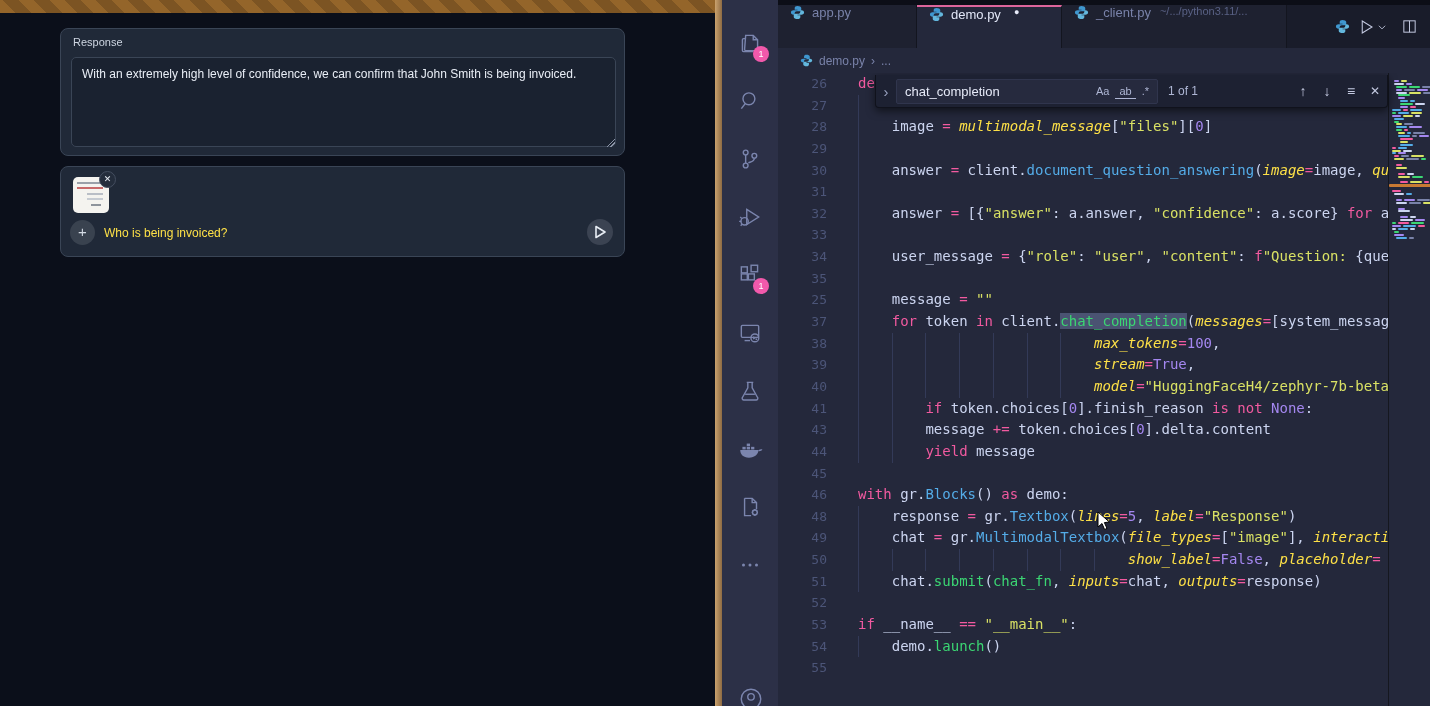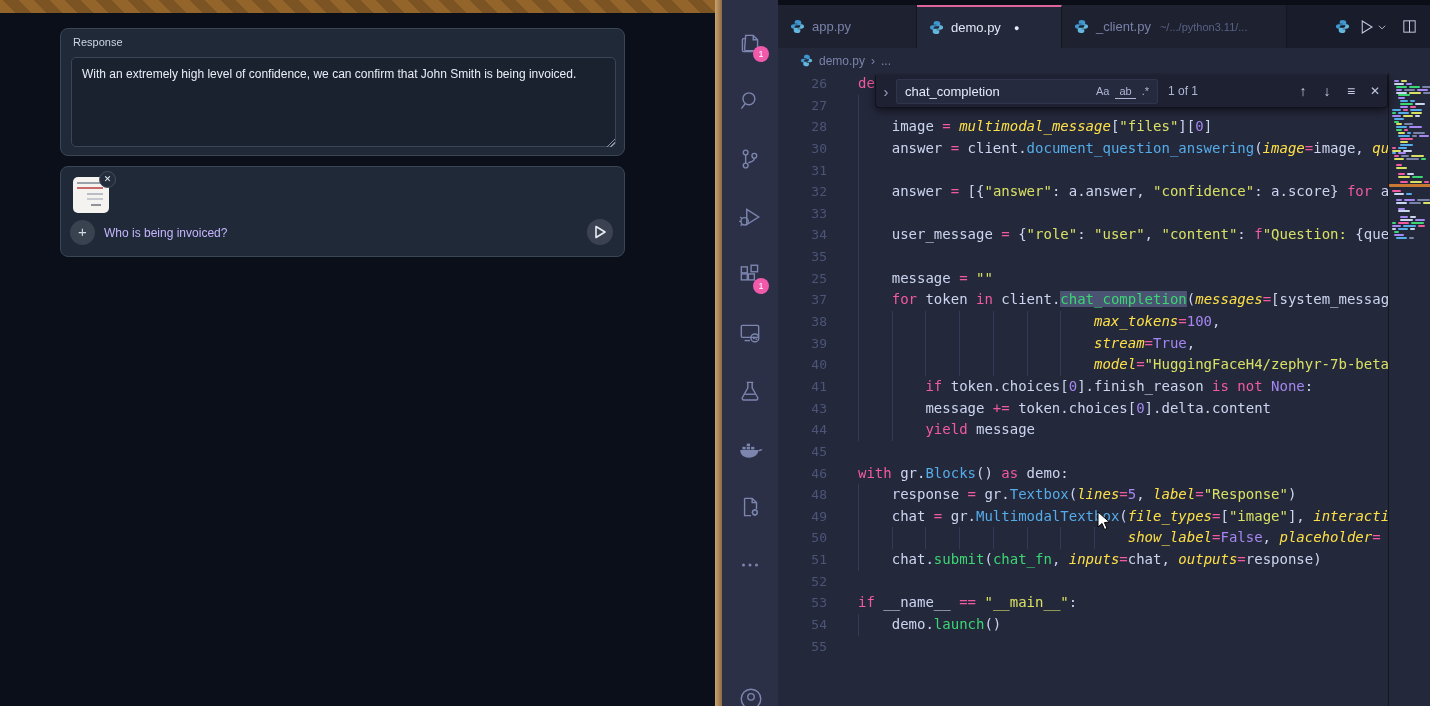--- a/index.html
+++ b/index.html
@@ -25,21 +25,21 @@
   .thumb .l2 { position:absolute; left:4px; top:10px; width:26px; height:2px; background:#c86a6a; }
   .thumb .l3 { position:absolute; left:14px; top:16px; width:16px; height:1.5px; background:#b9bec6; }
   .thumb .l4 { position:absolute; left:14px; top:21px; width:16px; height:1.5px; background:#c6cbd2; }
   .thumb .l5 { position:absolute; left:18px; top:27px; width:10px; height:2px; background:#8e949c; }
   .thumb-x { position:absolute; right:-7px; top:-6px; width:17px; height:17px; border-radius:50%;
     background:#242d3c; border:1px solid #444e60; color:#e8edf4; font-size:9px; line-height:15px;
     text-align:center; cursor:pointer; }
   .chat-row { position:absolute; left:0; bottom:10px; width:100%; height:26px; }
   .plus-btn { position:absolute; left:9px; top:0; width:25px; height:25px; border-radius:50%;
     background:#39424f; color:#d3dae4; text-align:center; line-height:23px; font-size:15px; cursor:pointer; }
-  .chat-text { position:absolute; left:43px; top:6px; font-size:12px; color:#c4b5fd; }
+  .chat-text { position:absolute; left:43px; top:6px; font-size:12px; color:#fde047; }
   .send-btn { position:absolute; right:11px; top:-1px; width:26px; height:26px; border-radius:50%;
     background:#3b4352; cursor:pointer; }
   .send-btn svg { position:absolute; left:7px; top:6px; }
 
   
   .tan-strip { position:absolute; left:715px; top:0; width:7px; height:706px;
     background:linear-gradient(90deg,#caa26e,#8e6b43); }
 
   
   .vscode { position:absolute; left:722px; top:0; width:708px; height:706px; background:#24283b; display:flex; }
@@ -47,21 +47,21 @@
     padding-top:14px; flex:none; position:relative; }
   .act-item { width:44px; height:58px; display:flex; align-items:center; justify-content:center; position:relative; cursor:pointer; }
   .act-item svg { stroke:#7b85ae; fill:none; stroke-width:1.3; }
   .badge { position:absolute; right:3px; bottom:10px; min-width:16px; height:16px; border-radius:50%;
     background:#f159ab; color:#fff; font-size:9px; line-height:16px; text-align:center; }
   .account { position:absolute; bottom:-10px; left:16px; }
 
   .main { flex:1; display:flex; flex-direction:column; min-width:0; }
   .tabs-strip { height:5px; background:#0c0e17; flex:none; }
   .tabsbar { height:43px; background:#191c2a; display:flex; flex:none; align-items:stretch; }
-  .tab { display:flex; align-items:center; gap:7px; padding:0 12px; font-size:13px; color:#7982a9;
+  .tab { display:flex; align-items:flex-start; gap:7px; padding:0 12px; font-size:13px; color:#7982a9;
     background:#1e2130; border-right:1px solid #13151f; cursor:pointer; position:relative; }
   .tab.active { background:#24283b; color:#e2e7f7; border-top:2px solid #dd659b; }
   .tab .desc { font-size:11px; color:#596184; margin-left:2px; }
   .dirty-dot { color:#e8ecfa; font-size:9px; margin-left:6px; }
   .tab-fill { flex:1; }
   .tab-sliver { width:16px; overflow:hidden; display:flex; align-items:center; flex:none; }
   .editor-actions { display:flex; align-items:center; gap:14px; padding:0 12px 0 6px; flex:none; }
   .editor-actions svg { stroke:#c3c9e0; fill:none; stroke-width:1.4; cursor:pointer; }
 
   .breadcrumb { height:25px; background:#24283b; display:flex; align-items:center; gap:6px;
@@ -298,20 +298,24 @@
             <span class="ln">26</span>
             <span class="code"><span class="tk-k">def</span><span class="tk-t"> </span><span class="tk-g">chat_fn</span><span class="tk-t">(</span><span class="tk-p">multimodal_message</span><span class="tk-t">):</span></span>
           </div>
           <div class="row">
             <span class="ln">27</span>
             <span class="code"><span class="guide" style="left: 0px;"></span></span>
           </div>
           <div class="row">
             <span class="ln">28</span>
             <span class="code"><span class="guide" style="left: 0px;"></span><span class="tk-t">    image </span><span class="tk-o">=</span><span class="tk-t"> </span><span class="tk-p">multimodal_message</span><span class="tk-t">[</span><span class="tk-s">"files"</span><span class="tk-t">][</span><span class="tk-n">0</span><span class="tk-t">]</span></span>
+          </div>
+          <div class="row">
+            <span class="ln">29</span>
+            <span class="code"><span class="guide" style="left: 0px;"></span></span>
           </div>
           <div class="row">
             <span class="ln">30</span>
             <span class="code"><span class="guide" style="left: 0px;"></span><span class="tk-t">    answer </span><span class="tk-o">=</span><span class="tk-t"> client.</span><span class="tk-f">document_question_answering</span><span class="tk-t">(</span><span class="tk-p">image</span><span class="tk-o">=</span><span class="tk-t">image, </span><span class="tk-p">qu</span></span>
           </div>
           <div class="row">
             <span class="ln">31</span>
             <span class="code"><span class="guide" style="left: 0px;"></span></span>
           </div>
           <div class="row">

